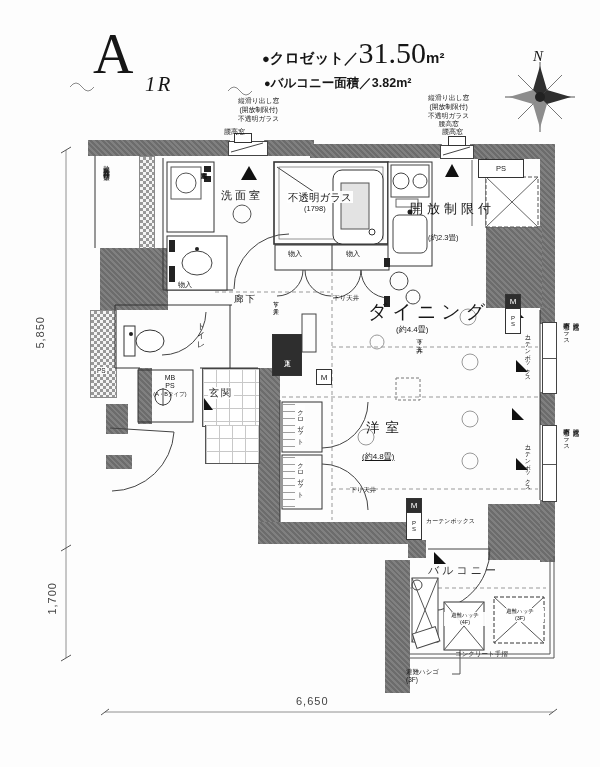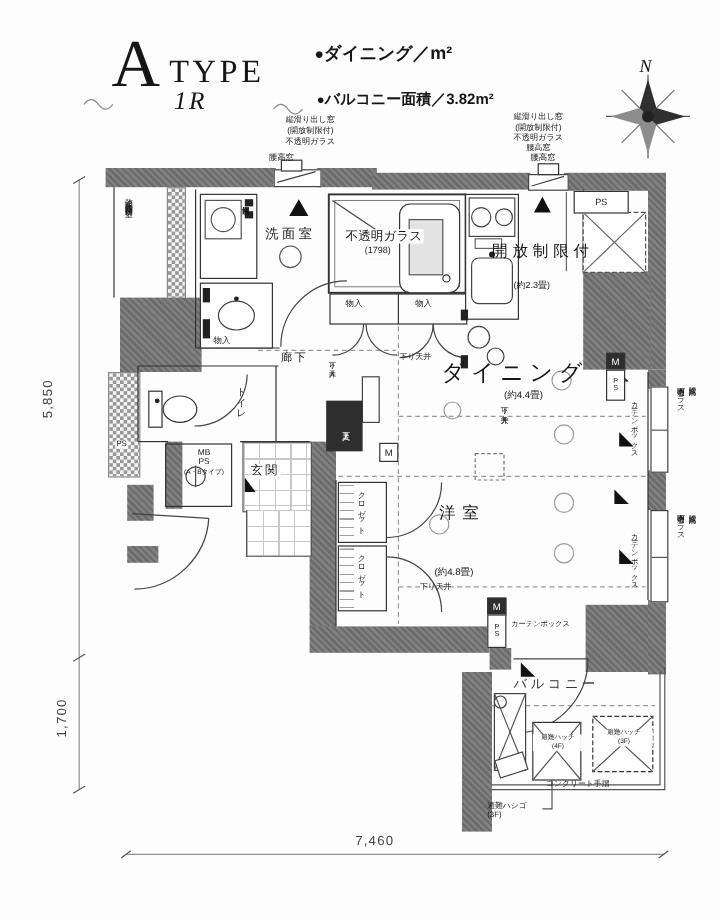--- a/index.html
+++ b/index.html
@@ -21,26 +21,26 @@
   .serif{font-family:"Liberation Serif",serif;}
   svg.lines{position:absolute;left:0;top:0;z-index:5;pointer-events:none;}
   .center{text-align:center;}
 </style>
 </head>
 <body>
 
 <div class="page">
 
   <div class="lbl serif" style="left:93px;top:22px;font-size:56px;">A</div>
-  <div class="lbl serif" style="left:141px;top:44px;font-size:27px;letter-spacing:3px;">TYPE</div>
   <div class="lbl serif" style="left:145px;top:72px;font-size:21px;font-style:italic;letter-spacing:2px;">1R</div>
 
   <div class="lbl" style="left:262px;top:36px;display:flex;align-items:baseline;">
     <span style="font-size:13px;">●</span>
-      <span style="font-size:14.5px;font-weight:bold;">ダイニング／</span>
+      <span style="font-size:14.5px;font-weight:bold;">クロゼット／</span>
+      <span class="serif" style="font-size:30px;">31.50</span>
       <span style="font-size:15px;font-weight:bold;">m²</span>
   </div>
   <div class="lbl" style="left:264px;top:76px;display:flex;align-items:baseline;">
     <span style="font-size:11px;">●</span>
       <span style="font-size:12.5px;font-weight:bold;">バルコニー面積／3.82m²</span>
   </div>
 
   <div class="lbl serif" style="left:533px;top:48px;font-size:15px;font-style:italic;">N</div>
 
   <div class="lbl center" style="left:238px;top:97px;font-size:6.8px;line-height:8.8px;">
@@ -264,33 +264,33 @@
   <div class="lbl" style="left:410px;top:202px;font-size:13px;letter-spacing:4px;">開放制限付</div>
   <div class="lbl" style="left:428px;top:234px;font-size:7.5px;">(約2.3畳)</div>
   <div class="lbl" style="left:288px;top:250px;font-size:7px;">物入</div>
   <div class="lbl" style="left:346px;top:250px;font-size:7px;">物入</div>
   <div class="lbl" style="left:178px;top:281px;font-size:7px;">物入</div>
   <div class="lbl" style="left:234px;top:294px;font-size:9.5px;letter-spacing:2px;">廊下</div>
   <div class="lbl v" style="left:272px;top:297px;font-size:6px;">下り天井</div>
   <div class="lbl" style="left:333px;top:294px;font-size:6.5px;">下り天井</div>
   <div class="lbl v" style="left:196px;top:317px;font-size:8px;">トイレ</div>
   <div class="lbl" style="left:368px;top:301px;font-size:19px;letter-spacing:5px;">ダイニング</div>
-  <div class="lbl" style="left:396px;top:325px;font-size:8px;margin-left:24px;">(約4.4畳)</div>
+  <div class="lbl" style="left:396px;top:325px;font-size:8px;">(約4.4畳)</div>
   <div class="lbl v" style="left:416px;top:334px;font-size:6.5px;">下り天井</div>
   <div class="lbl center" style="left:148px;top:374px;width:44px;font-size:7px;line-height:8px;">
     <div>MB</div>
     <div>PS</div>
     <div style="font-size:5.5px;">(A・Bタイプ)</div>
   </div>
   <div class="lbl chip" style="left:96px;top:367px;font-size:6.5px;">PS</div>
   <div class="lbl chip" style="left:208px;top:387px;font-size:10px;letter-spacing:2px;">玄関</div>
   <div class="lbl v chip" style="left:296px;top:405px;font-size:6.5px;">クロゼット</div>
   <div class="lbl v chip" style="left:296px;top:458px;font-size:6.5px;">クロゼット</div>
   <div class="lbl" style="left:366px;top:420px;font-size:13.5px;letter-spacing:6px;">洋室</div>
-  <div class="lbl" style="left:362px;top:472px;font-size:8px;">(約4.8畳)</div>
+  <div class="lbl" style="left:362px;top:452px;font-size:8px;text-decoration:underline;">(約4.8畳)</div>
   <div class="lbl" style="left:350px;top:486px;font-size:6.5px;">下り天井</div>
   <div class="lbl v" style="left:524px;top:330px;font-size:6px;">カーテンボックス</div>
   <div class="lbl v" style="left:524px;top:440px;font-size:6px;">カーテンボックス</div>
   <div class="lbl" style="left:563px;top:318px;display:flex;gap:2px;font-size:6.5px;">
     <span class="v">不透明ガラス</span>
     <span class="v">腰高窓</span>
   </div>
   <div class="lbl" style="left:563px;top:424px;display:flex;gap:2px;font-size:6.5px;">
     <span class="v">不透明ガラス</span>
     <span class="v">腰高窓</span>
@@ -306,15 +306,15 @@
     <div>(3F)</div>
   </div>
   <div class="lbl" style="left:406px;top:668px;font-size:6.5px;line-height:8px;">
     <div>避難ハシゴ</div>
     <div>(3F)</div>
   </div>
   <div class="lbl" style="left:455px;top:650px;font-size:6.5px;">コンクリート手摺</div>
 
   <div class="lbl" style="left:24px;top:326px;font-size:11px;letter-spacing:1px;transform:rotate(-90deg);color:#444;">5,850</div>
   <div class="lbl" style="left:36px;top:592px;font-size:11px;letter-spacing:1px;transform:rotate(-90deg);color:#444;">1,700</div>
-  <div class="lbl" style="left:296px;top:695px;font-size:11px;letter-spacing:1px;color:#444;">7,460</div>
+  <div class="lbl" style="left:296px;top:695px;font-size:11px;letter-spacing:1px;color:#444;">6,650</div>
 
 </div>
 
 </body></html>

